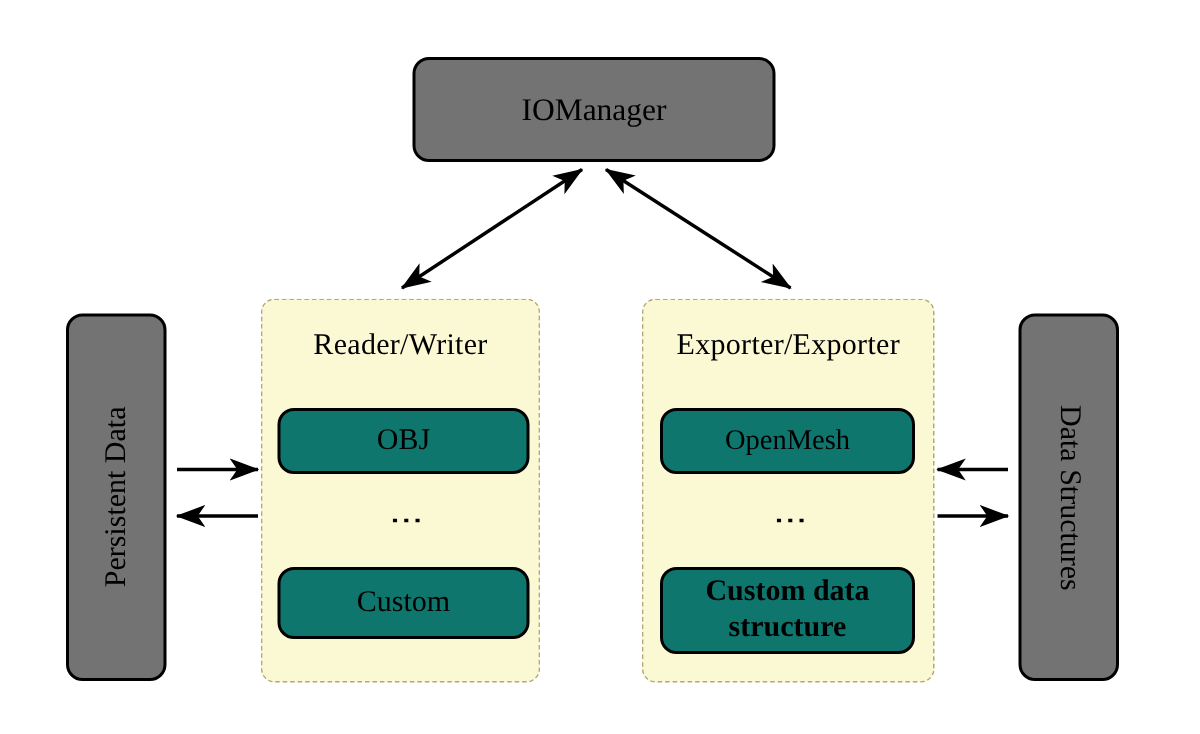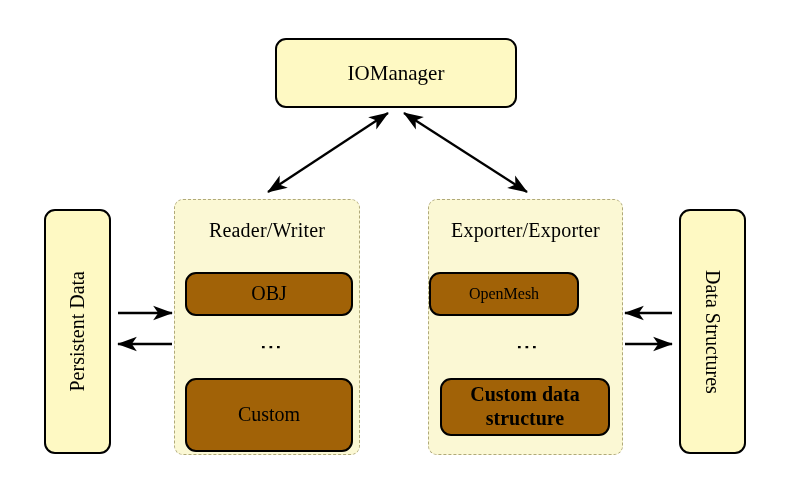--- a/index.html
+++ b/index.html
@@ -35,26 +35,26 @@
     box-sizing: border-box;
     display: flex;
     align-items: center;
     justify-content: center;
     text-align: center;
     line-height: 1.18;
   }
   .hard-box {
     border: 2.6px solid #000000;
     border-radius: 11px;
-    background: #fef9c3;
+    background: #737373;
   }
   .inner-box {
     border: 2.6px solid #000000;
     border-radius: 11px;
-    background: #a16207;
+    background: #0f766e;
   }
   .panel {
     position: absolute;
     box-sizing: border-box;
     border: 1.6px dashed #b0a97a;
     border-radius: 9px;
     background: #fbf8d4;
   }
   .panel-title {
     position: absolute;
@@ -118,29 +118,29 @@
     left: 185px;
     top: 272px;
     width: 168px;
     height: 44px;
     font-size: 20px;
   }
   #custom-file-format-box {
     left: 185px;
     top: 378px;
     width: 168px;
-    height: 74px;
+    height: 48px;
     font-size: 20px;
   }
   #openmesh-box {
-    left: 429px;
+    left: 440px;
     top: 272px;
-    width: 150px;
+    width: 170px;
     height: 44px;
-    font-size: 16px;
+    font-size: 19px;
   }
   #custom-data-structure-box {
     left: 440px;
     top: 378px;
     width: 170px;
     height: 58px;
     font-size: 20px;
     font-weight: bold;
   }
 

